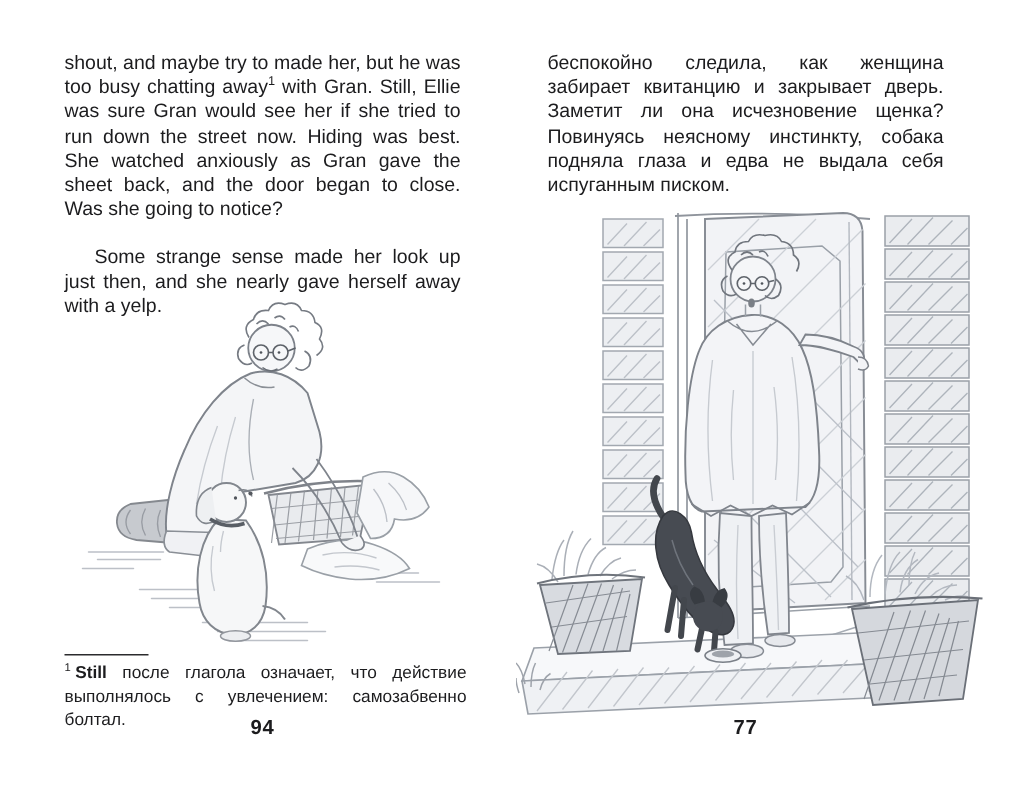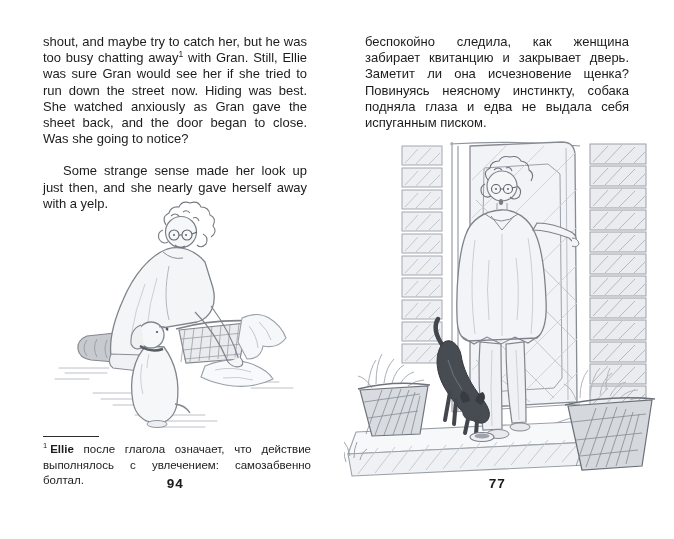--- a/index.html
+++ b/index.html
@@ -24,34 +24,34 @@
   .illust-right{position:absolute;left:16px;top:140px;width:312px;height:338px;}
   .footnote{
     position:absolute;left:43px;top:436px;width:268px;
     font-size:11.5px;line-height:15.5px;text-align:justify;
   }
   .footnote-rule{width:56px;border-top:1.4px solid #2b2b2d;margin:0 0 5px 0;}
   .footnote p{margin:0;}
   .footnote sup{font-size:7.5px;vertical-align:super;line-height:0;margin-right:3px;}
   .page-number{
     position:absolute;top:477px;width:264px;text-align:center;
-    font-weight:bold;font-size:13.5px;letter-spacing:.5px;font-family:Liberation Mono, monospace;
+    font-weight:bold;font-size:13.5px;letter-spacing:.5px;
   }
   .page-left .page-number{left:43px;}
   .page-right .page-number{left:37px;}
 </style>
 </head>
 <body>
 
 <div class="spread">
 
   <section class="page page-left">
 
     <div class="body-text">
-      <p><span>shout, and maybe try to catch her, but he was too busy chatting away</span><sup class="fn-ref">1</sup><span> with Gran. Still, Ellie was sure Gran would see her if she tried to run down the street now. Hiding was best. She watched anxiously as Gran gave the sheet back, and the door began to close. Was she going to notice?</span></p>
+      <p><span>shout, and maybe try to made her, but he was too busy chatting away</span><sup class="fn-ref">1</sup><span> with Gran. Still, Ellie was sure Gran would see her if she tried to run down the street now. Hiding was best. She watched anxiously as Gran gave the sheet back, and the door began to close. Was she going to notice?</span></p>
       <p class="indent">Some strange sense made her look up just then, and she nearly gave herself away with a yelp.</p>
     </div>
 
     <figure class="illust-left" role="img" aria-label="Pencil sketch: a curly-haired woman with glasses kneels over a laundry basket and a white sheet while a puppy with a dark collar sits looking up at her">
       <svg width="290" height="242" viewBox="0 0 290 242">
 
         <g fill="none" stroke="#bcc0c7" stroke-width="1" stroke-linecap="round">
           <path d="M14 174h50M20 179h42M10 185h34"></path>
           <path d="M48 199h58M56 205h64M68 211h50"></path>
           <path d="M90 221h70M100 227h72M112 233h48"></path>
@@ -115,21 +115,21 @@
         <circle cx="112" cy="138" r="1.1" fill="#4e535a"></circle>
         <path d="M95 152q11 7 23 3" stroke="#595e65" stroke-width="2.4" fill="none"></path>
         <path d="M130 210q10 1 15 9" stroke="#82878e" stroke-width="1.4" fill="none"></path>
         <ellipse cx="112" cy="230" rx="10" ry="3.5" fill="#eceef1" stroke="#92969d" stroke-width="1"></ellipse>
         <path d="M97 170q-3 16 1 30M104 160q-2 8-2 14" stroke="#c6cad0" stroke-width="0.9" fill="none"></path>
       </svg>
     </figure>
 
     <div class="footnote">
       <div class="footnote-rule"></div>
-      <p><sup>1</sup><b>Ellie</b><span> после глагола означает, что действие выполнялось с увлечением: самозабвенно болтал.</span></p>
+      <p><sup>1</sup><b>Still</b><span> после глагола означает, что действие выполнялось с увлечением: самозабвенно болтал.</span></p>
     </div>
 
     <div class="page-number">94</div>
   </section>
 
   <section class="page page-right">
 
     <div class="body-text">
       <p>беспокойно следила, как женщина забирает квитанцию и закрывает дверь. Заметит ли она исчезновение щенка? Повинуясь неясному инстинкту, собака подняла глаза и едва не выдала себя испуганным писком.</p>
     </div>

